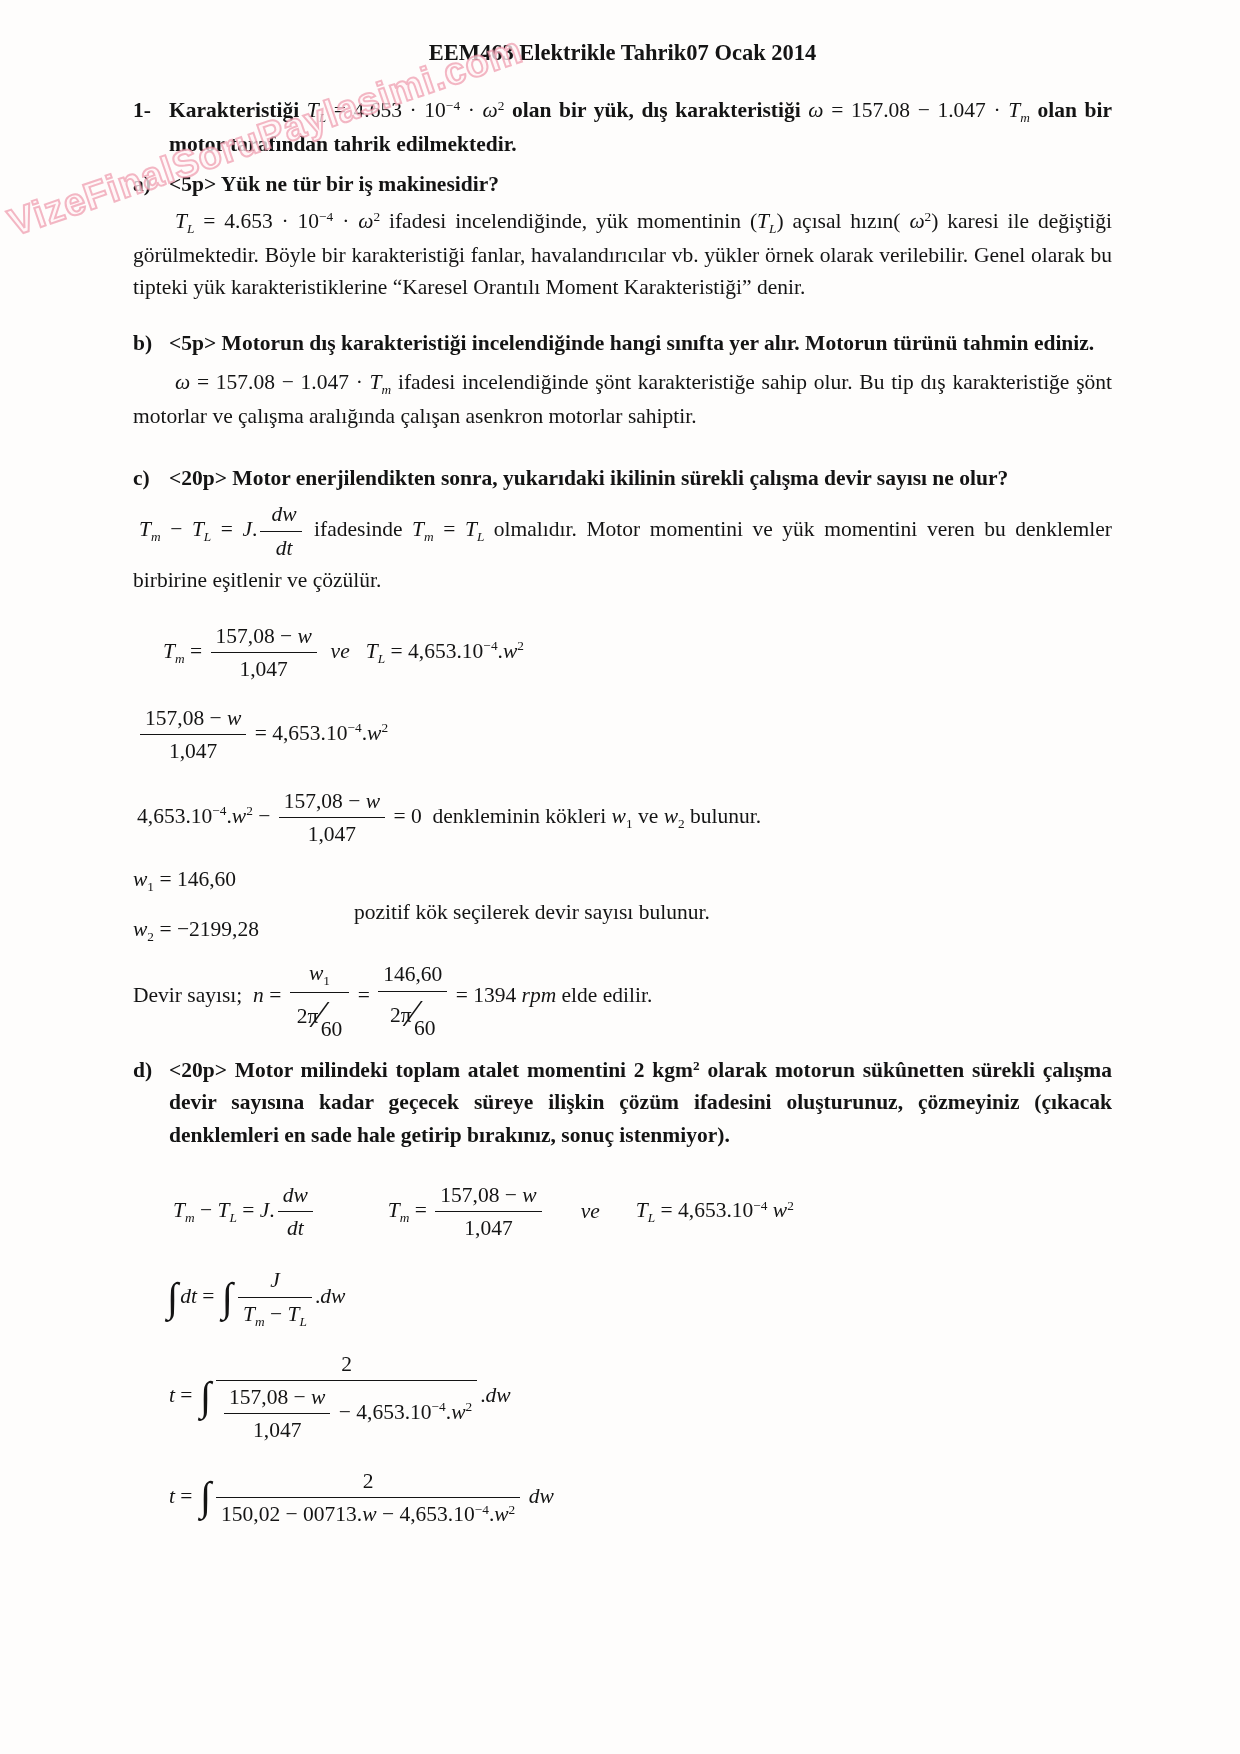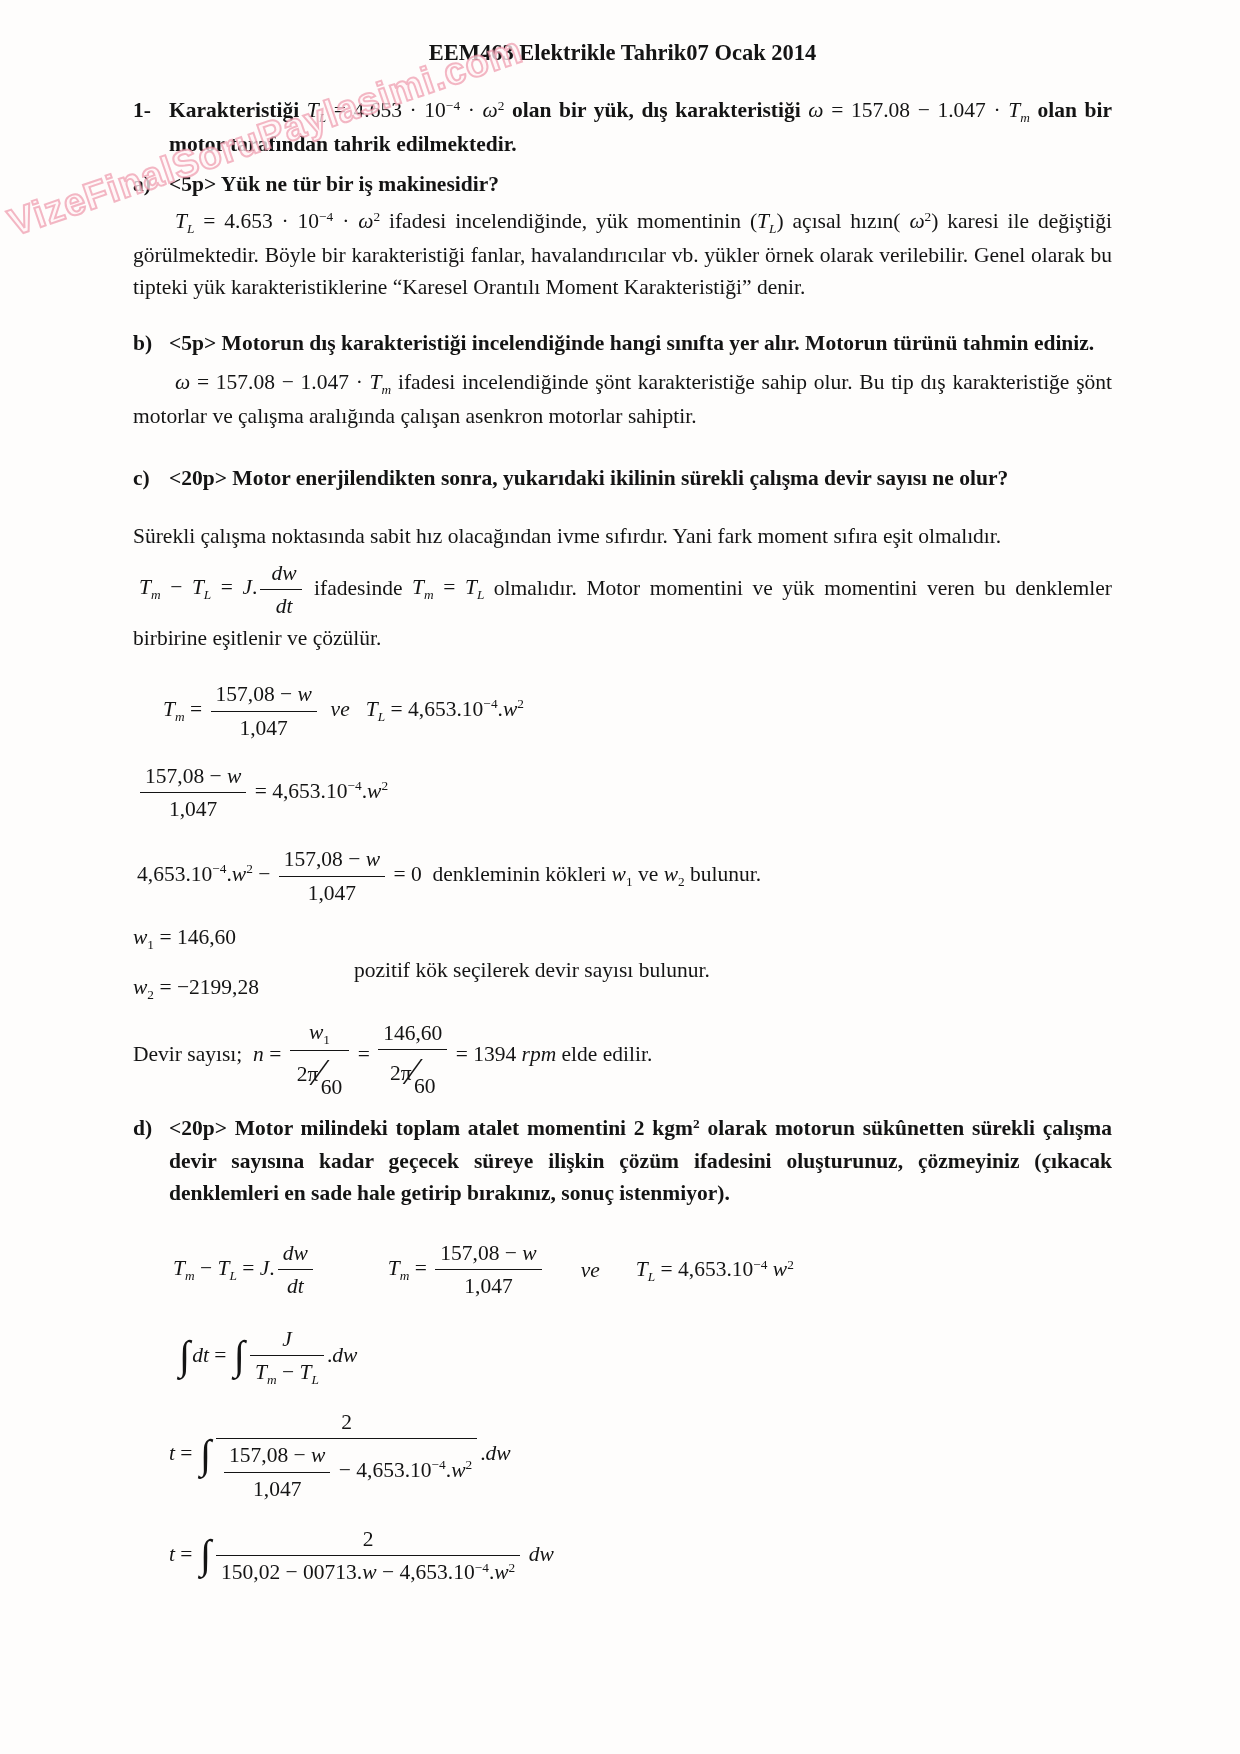--- a/index.html
+++ b/index.html
@@ -82,21 +82,20 @@
 
     <p class="ans indent" style="margin:6px 0 0 0;">
       <span class="math"><span class="mi">ω</span><span class="mt"> = 157.08 − 1.047 · </span><span class="mi">T</span><span class="msub">m</span></span><span> ifadesi incelendiğinde şönt karakteristiğe sahip olur. Bu tip dış karakteristiğe şönt motorlar ve çalışma aralığında çalışan asenkron motorlar sahiptir.</span>
     </p>
 
     <div class="subrow gap-lg">
       <span class="sublabel">c)</span>
       <span class="qtext">&lt;20p&gt; Motor enerjilendikten sonra, yukarıdaki ikilinin sürekli çalışma devir sayısı ne olur?</span>
     </div>
 
-    <p class="ans" style="margin:26px 0 0 0;">Sürekli çalışma noktasında sabit hız olacağından ivme sıfırdır. Yani fark moment sıfıra eşit olmalıdır.</p>
 
     <p class="ans tiny-indent" style="margin:4px 0 0 0;">
       <span class="math"><span class="mi">T</span><span class="msub">m</span><span class="mt"> − </span><span class="mi">T</span><span class="msub">L</span><span class="mt"> = </span><span class="mi">J</span><span class="mt">.</span><span class="frac">
             <span class="num"><span class="mi">dw</span></span>
             <span class="den"><span class="mi">dt</span></span>
           </span></span><span> ifadesinde </span><span class="math"><span class="mi">T</span><span class="msub">m</span><span class="mt"> = </span><span class="mi">T</span><span class="msub">L</span></span><span> olmalıdır. Motor momentini ve yük momentini veren bu denklemler birbirine eşitlenir ve çözülür.</span>
     </p>
 
     <div class="eq eq-ml1 math" style="margin-top:24px;"><span class="mi">T</span><span class="msub">m</span><span class="mt"> = </span><span class="frac">
           <span class="num"><span class="mt">157,08 − </span><span class="mi">w</span></span>
@@ -148,21 +147,21 @@
             <span class="den"><span class="mi">dt</span></span>
           </span></span>
       <span class="math"><span class="mi">T</span><span class="msub">m</span><span class="mt"> = </span><span class="frac">
             <span class="num"><span class="mt">157,08 − </span><span class="mi">w</span></span>
             <span class="den"><span class="mt">1,047</span></span>
           </span></span>
       <span class="math"><span class="mi">ve</span></span>
       <span class="math"><span class="mi">T</span><span class="msub">L</span><span class="mt"> = 4,653.10</span><span class="msup">−4</span><span class="mt"> </span><span class="mi">w</span><span class="msup">2</span></span>
     </div>
 
-    <div class="eq math" style="margin-top:20px;margin-left:44px;"><span class="mint">∫</span><span class="mi">dt</span><span class="mt"> = </span><span class="mint">∫</span><span class="frac">
+    <div class="eq math" style="margin-top:20px;margin-left:32px;"><span class="mint">∫</span><span class="mi">dt</span><span class="mt"> = </span><span class="mint">∫</span><span class="frac">
           <span class="num"><span class="mi">J</span></span>
           <span class="den"><span class="mi">T</span><span class="msub">m</span><span class="mt"> − </span><span class="mi">T</span><span class="msub">L</span></span>
         </span><span class="mt">.</span><span class="mi">dw</span></div>
     <div class="eq math" style="margin-top:16px;margin-left:36px;"><span class="mi">t</span><span class="mt"> = </span><span class="mint">∫</span><span class="frac">
           <span class="num"><span class="mt">2</span></span>
           <span class="den"><span class="frac">
               <span class="num"><span class="mt">157,08 − </span><span class="mi">w</span></span>
               <span class="den"><span class="mt">1,047</span></span>
             </span><span class="mt"> − 4,653.10</span><span class="msup">−4</span><span class="mt">.</span><span class="mi">w</span><span class="msup">2</span></span>
         </span><span class="mt">.</span><span class="mi">dw</span></div>

